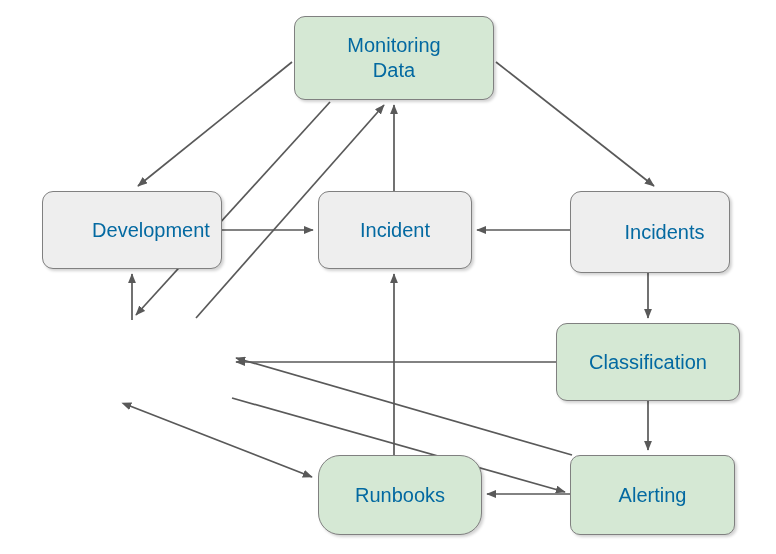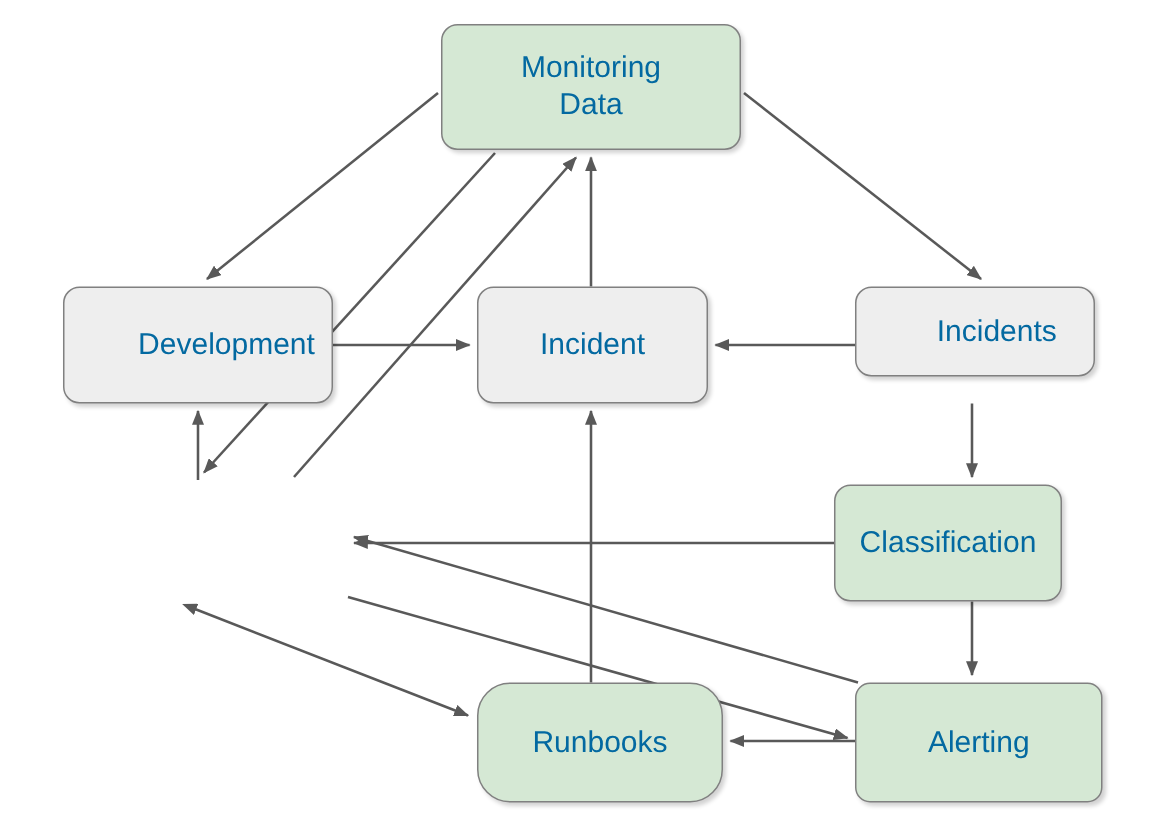--- a/index.html
+++ b/index.html
@@ -100,26 +100,26 @@
   </div>
 
   <div class="node grey" style="left:42px; top:191px; width:180px; height:78px;padding-left:38px;">
     <span class="node-label">Development</span>
   </div>
 
   <div class="node grey" style="left:318px; top:191px; width:154px; height:78px;">
     <span class="node-label">Incident</span>
   </div>
 
-  <div class="node grey" style="left:570px; top:191px; width:160px; height:60px;padding-left:29px;">
+  <div class="node grey" style="left:570px; top:191px; width:160px; height:82px;padding-left:29px;">
     <span class="node-label">Incidents</span>
   </div>
 
 
-  <div class="node green" style="left:556px; top:323px; width:152px; height:78px;">
+  <div class="node green" style="left:556px; top:323px; width:184px; height:78px;">
     <span class="node-label">Classification</span>
   </div>
 
   <div class="node green" style="left:318px; top:455px; width:164px; height:80px;border-radius:22px;">
     <span class="node-label">Runbooks</span>
   </div>
 
   <div class="node green" style="left:570px; top:455px; width:165px; height:80px;border-radius:10px;">
     <span class="node-label">Alerting</span>
   </div>

